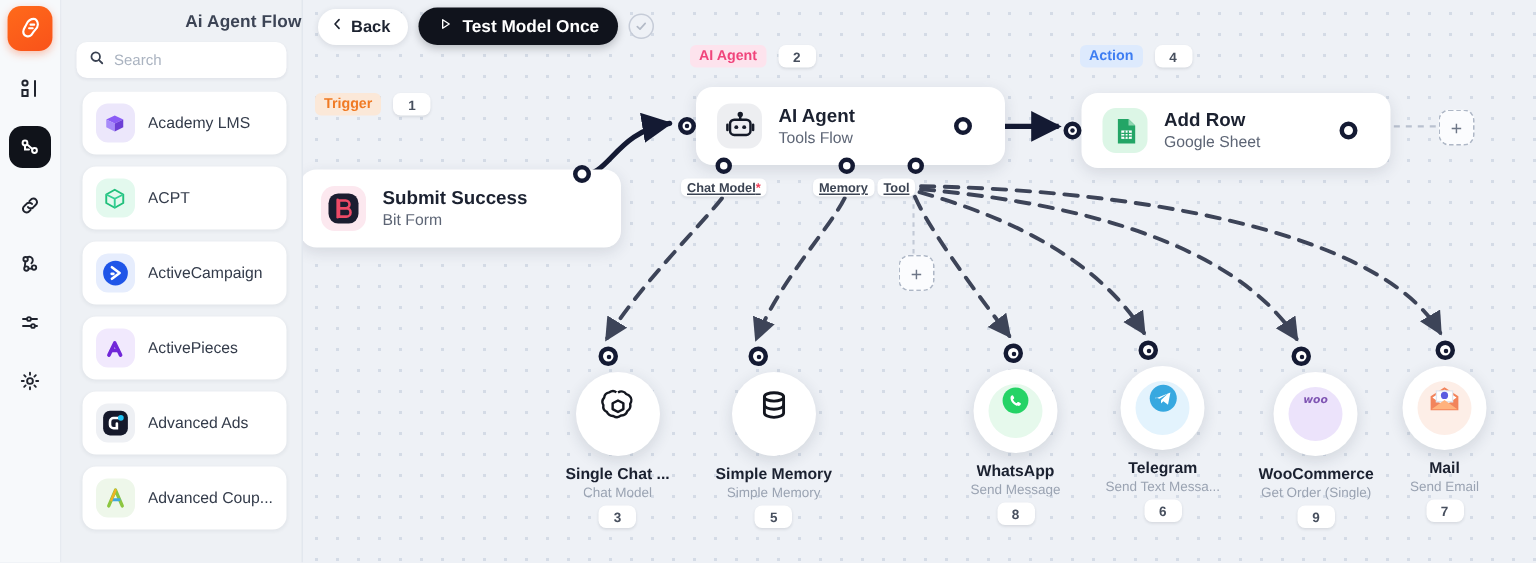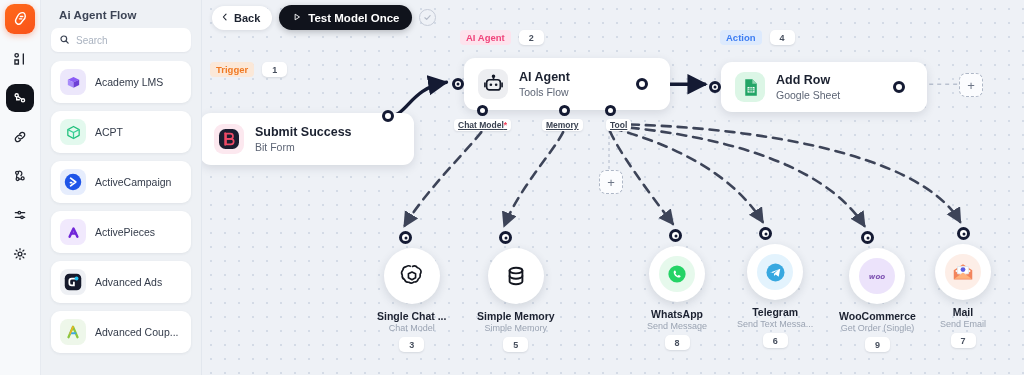--- a/index.html
+++ b/index.html
@@ -30,20 +30,21 @@
     color:#20242e;
   }
   .rail-btn.active{background:#10131a;color:#ffffff;}
   .rail-btn svg{display:block;}
 
   
   .side{
     width:160px;flex:0 0 160px;height:375px;background:#eef1f5;
     display:flex;flex-direction:column;position:relative;z-index:4;
     border-right:1px solid #e2e7ee;
+    align-items:flex-end;
   }
   .side-title{
     font-size:11.5px;font-weight:700;color:#3c4455;
     padding:9px 0 7px 18px;letter-spacing:.1px;
   }
   .search-wrap{
     margin:0 10px 9px 10px;height:24px;background:#fff;border-radius:7px;
     display:flex;align-items:center;padding:0 8px;gap:6px;
     box-shadow:0 1px 2px rgba(30,40,60,.06);
   }
@@ -135,21 +136,21 @@
     font-size:13px;color:#6d7687;line-height:1;z-index:3;
   }
 
   
   .leaf{position:absolute;z-index:3;display:flex;flex-direction:column;align-items:center;}
   .leaf-circle{
     width:56px;height:56px;border-radius:50%;background:#fff;
     display:flex;align-items:center;justify-content:center;
     box-shadow:0 3px 10px rgba(35,47,70,.14);
   }
-  .leaf-inner{width:36px;height:36px;border-radius:50%;display:flex;align-items:center;justify-content:center;}
+  .leaf-inner{width:36px;height:36px;border-radius:50%;display:flex;justify-content:center;}
   .leaf-title{font-size:10.5px;font-weight:700;color:#1b2130;margin-top:6px;
               max-width:86px;text-align:center;white-space:nowrap;overflow:hidden;text-overflow:ellipsis;}
   .leaf-sub{font-size:9px;color:#9aa3b2;margin-top:1px;max-width:86px;text-align:center;
             white-space:nowrap;overflow:hidden;text-overflow:ellipsis;}
   .leaf-num{
     margin-top:4px;background:#fff;border-radius:5px;min-width:17px;height:15px;
     display:flex;align-items:center;justify-content:center;
     font-size:9px;font-weight:600;color:#474f5e;padding:0 4px;
     box-shadow:0 1px 2px rgba(30,40,60,.12);
   }
@@ -401,21 +402,21 @@
     <div class="port-label" style="left:252px;top:119px;">
       <span>Chat Model</span><span class="req">*</span>
     </div>
 
     <div class="port" style="left:357px;top:105px;width:11px;height:11px;"></div>
     <div class="port-label" style="left:340px;top:119px;">
       <span>Memory</span><span class="req"></span>
     </div>
 
     <div class="port" style="left:403px;top:105px;width:11px;height:11px;"></div>
-    <div class="port-label" style="left:404px;top:119px;">
+    <div class="port-label" style="left:383px;top:119px;">
       <span>Tool</span><span class="req"></span>
     </div>
 
     <div class="plus" style="left:397px;top:170px;">+</div>
 
     <div class="node" style="left:519px;top:62px;width:178px;height:50px;">
       <span class="node-ico" style="background:#dcf6e6">
         <svg width="21" height="21" viewBox="0 0 24 24">
           <path d="M6 2.6h8.1L19.2 7.7v13.7H6z" fill="#23a566"></path>
           <path d="M14.1 2.6 19.2 7.7h-5.1z" fill="#8ed6b0"></path>

